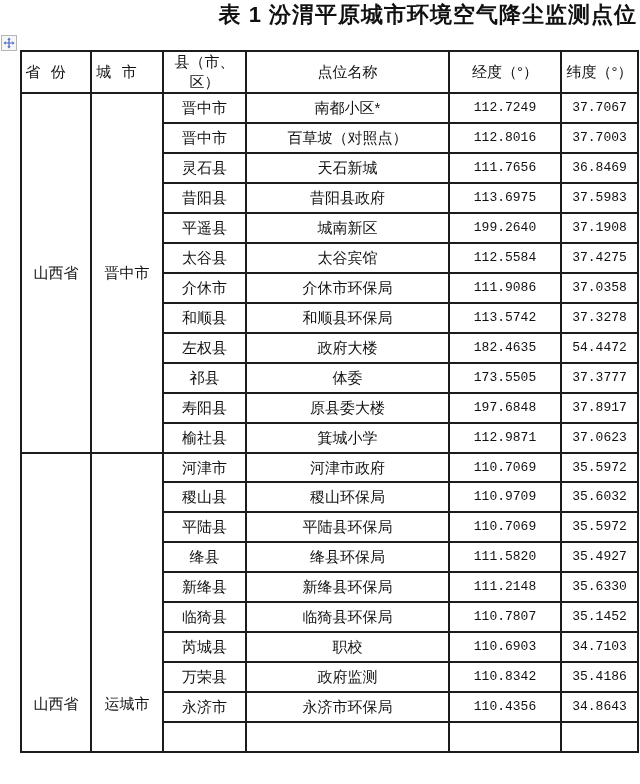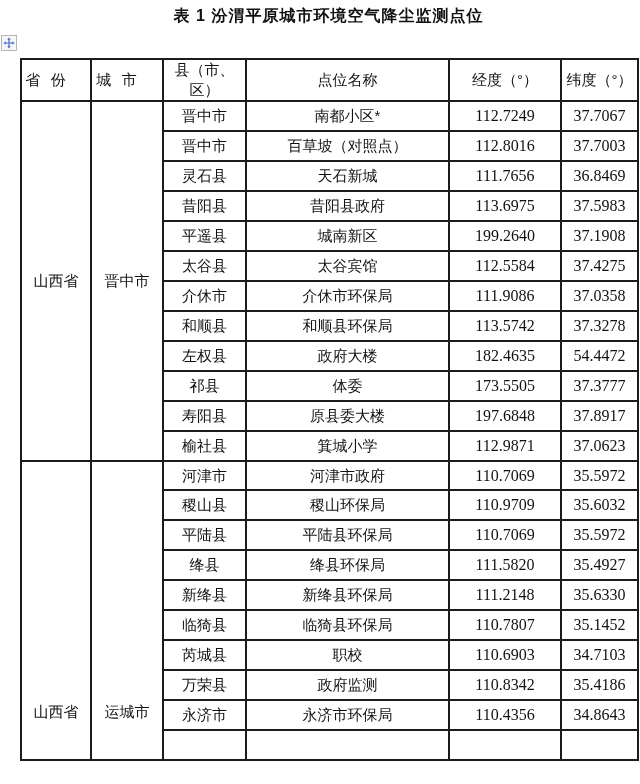--- a/index.html
+++ b/index.html
@@ -11,45 +11,45 @@
   *{box-sizing:border-box;}
   html,body{margin:0;padding:0;}
   body{
     width:640px;height:784px;overflow:hidden;
     background:var(--background);
     color:var(--text);
     font-family:"Liberation Sans","DejaVu Sans",sans-serif;
   }
   .page{position:relative;width:640px;height:784px;overflow:hidden;background:var(--background);}
   .caption{
-    position:absolute;top:6px;left:20px;width:617px;
-    text-align:center;font-weight:bold;font-size:16px;
+    position:absolute;top:0;left:20px;width:617px;
+    text-align:right;font-weight:bold;font-size:22px;
     letter-spacing:1px;white-space:nowrap;
   }
   .move-handle{
     position:absolute;left:1px;top:35px;width:16px;height:16px;
     background:#f6f6f6;border:1px solid #b5b5b5;
     display:flex;align-items:center;justify-content:center;
     cursor:move;
   }
   .move-handle svg{display:block;}
   table.points{
-    position:absolute;left:20px;top:58px;width:617px;
+    position:absolute;left:20px;top:50px;width:617px;
     border-collapse:collapse;table-layout:fixed;
   }
   th,td{
     border:2px solid var(--border);
     text-align:center;vertical-align:middle;
     padding:0;overflow:hidden;
     font-size:15px;line-height:20px;
   }
   thead th{height:41px;font-weight:normal;}
   th.spaced{letter-spacing:0.7em;padding-right:0.7em;}
   tbody td{height:30px;}
-  td.num{font-family:Liberation Serif, serif;font-size:16px;}
+  td.num{font-family:Liberation Mono, monospace;font-size:13px;}
   td.merge{vertical-align:middle;}
   td.merge.low{vertical-align:top;padding-top:240px;}
   tr.group-start td.body-cell{height:29px;}
   tr.clipped td{height:30px;}
 </style>
 </head>
 <body>
 
 <div class="page">
 

